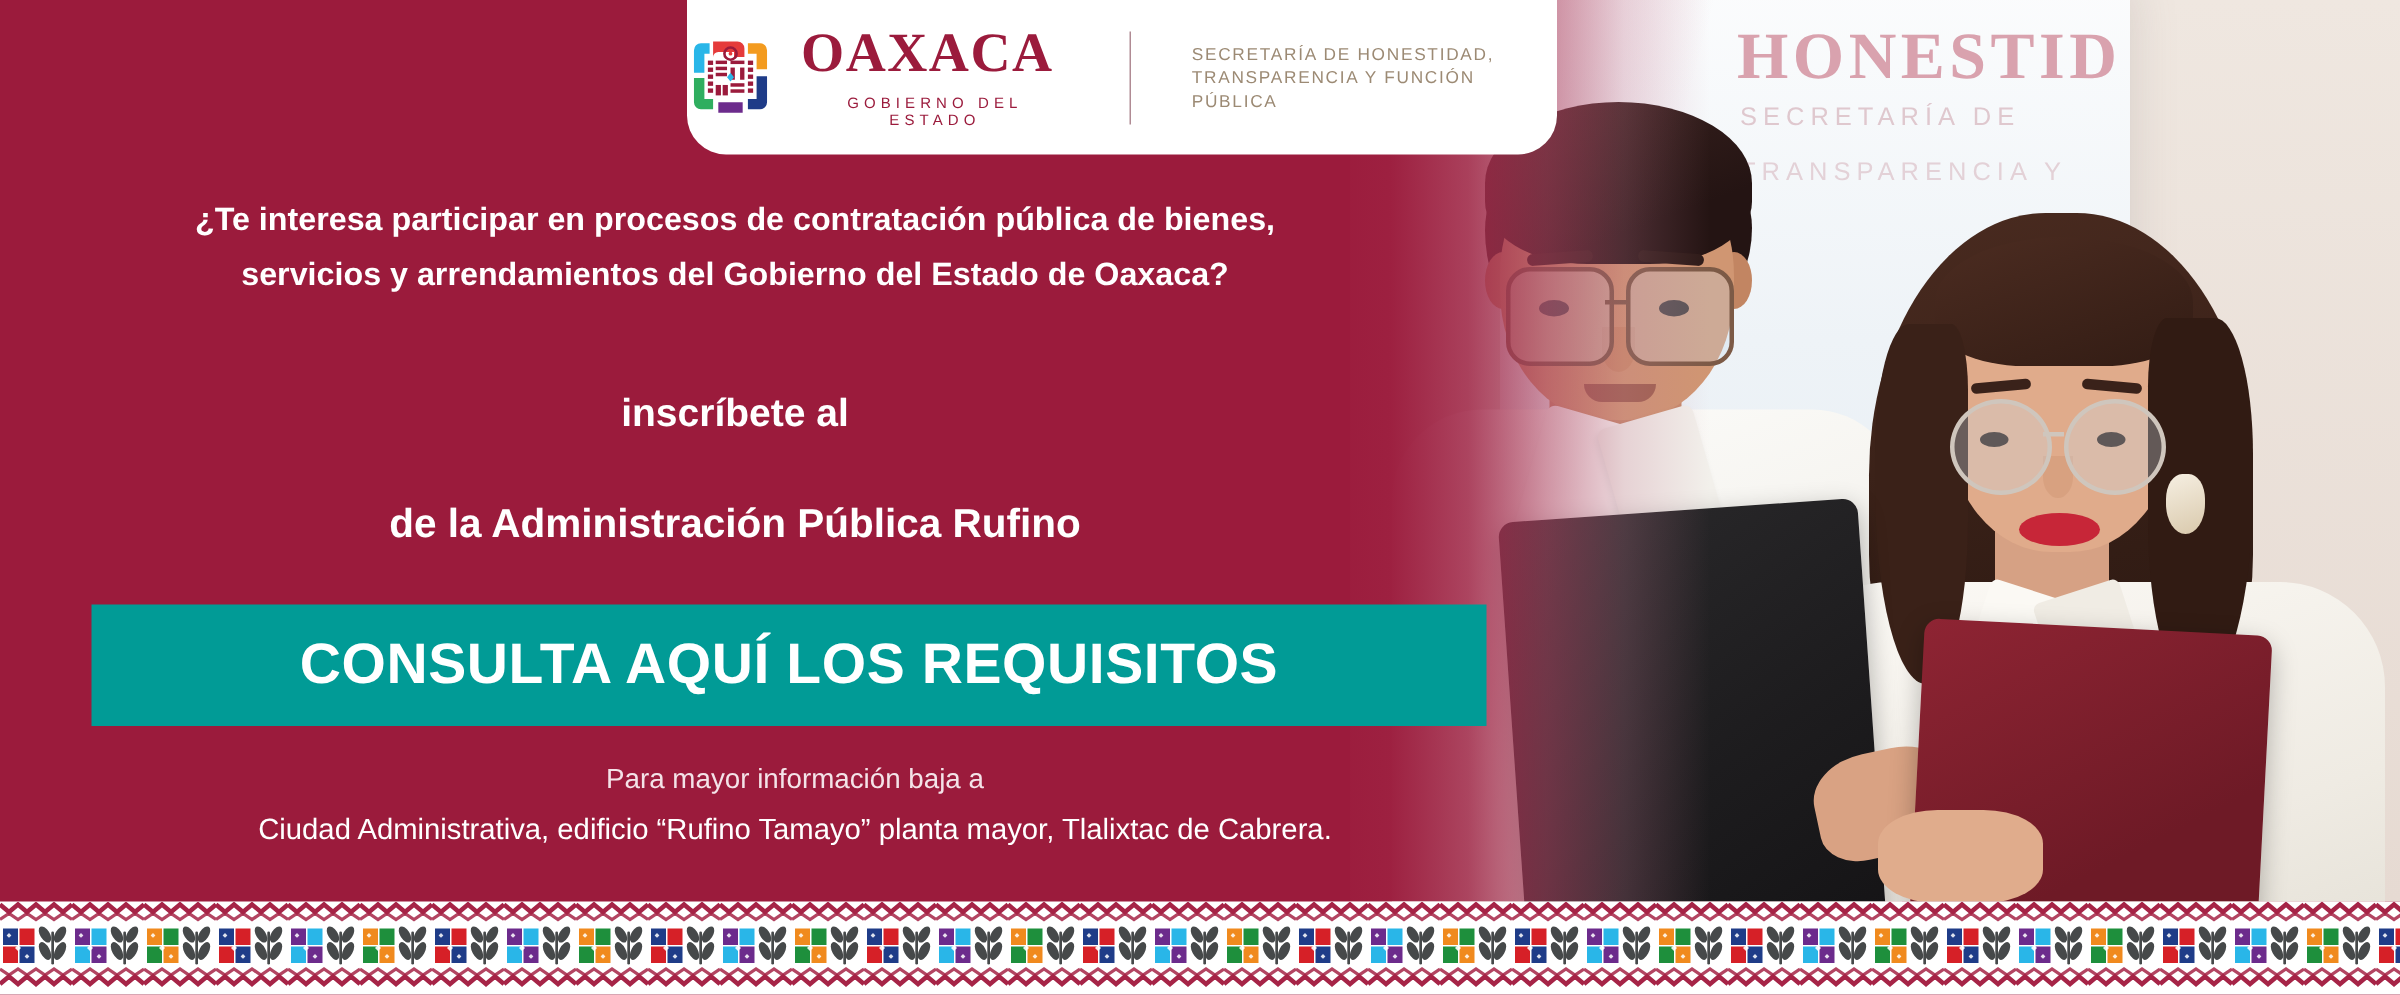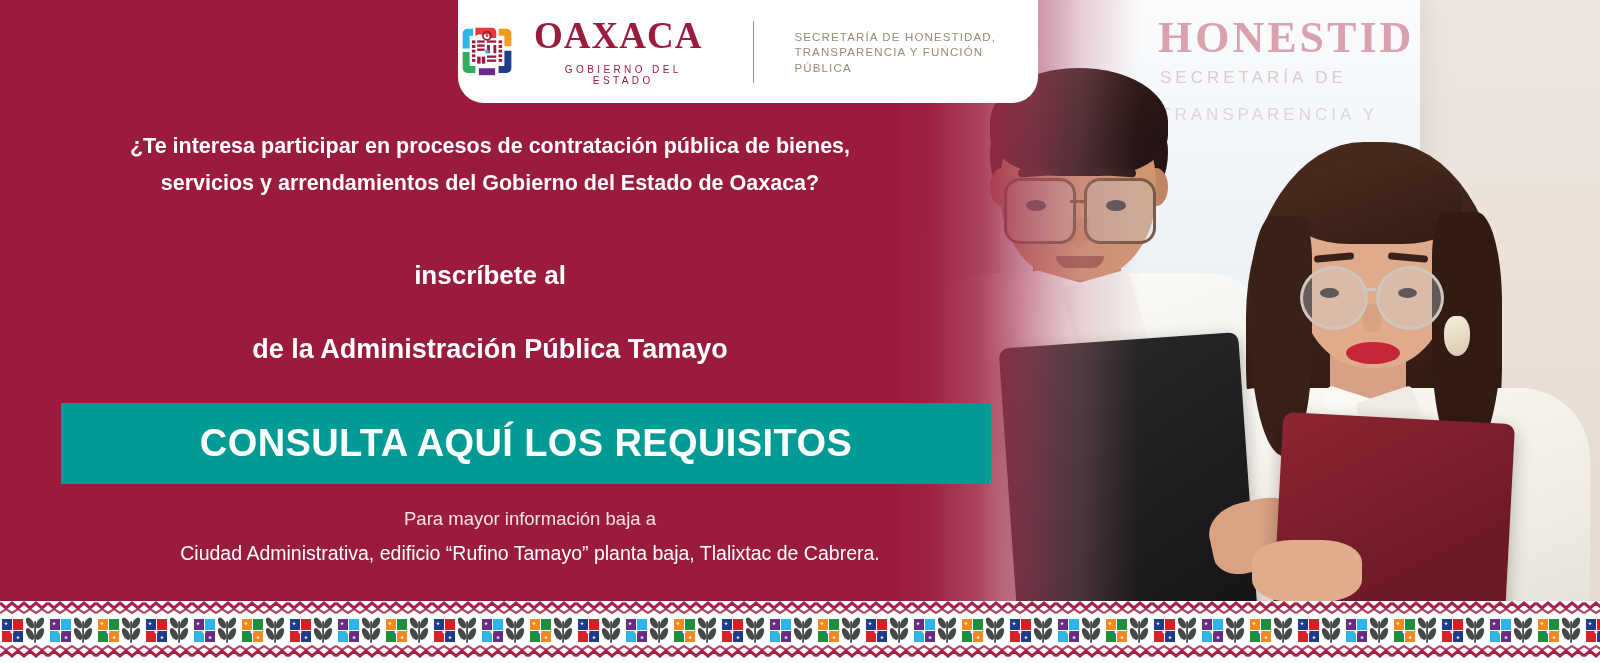--- a/index.html
+++ b/index.html
@@ -481,26 +481,26 @@
       </div>
     </div>
   </div>
 
   <div class="intro">
     <span>¿Te interesa participar en procesos de contratación pública de bienes,</span>
     <span class="l2">servicios y arrendamientos del Gobierno del Estado de Oaxaca?</span>
   </div>
 
   <div class="kicker">inscríbete al</div>
-  <div class="subhead">de la Administración Pública Tamayo</div>
+  <div class="subhead">de la Administración Pública Rufino</div>
 
   <button class="cta">CONSULTA AQUÍ LOS REQUISITOS</button>
 
   <div class="info-1">Para mayor información baja a</div>
-  <div class="info-2">Ciudad Administrativa, edificio “Rufino Tamayo” planta baja, Tlalixtac de Cabrera.</div>
+  <div class="info-2">Ciudad Administrativa, edificio “Rufino Tamayo” planta mayor, Tlalixtac de Cabrera.</div>
 
   <div class="pattern-band">
     <div class="pattern-row" id="pattern-row">
         <div style="width: 48px; height: 62px;"><svg width="48" height="62" viewBox="0 0 48 62">
             <path d="M0 2 L6 7 L12 2 L18 7 L24 2 L30 7 L36 2 L42 7 L48 2 " fill="none" stroke="#A62447" stroke-width="3"></path>
             <path d="M0 12 L6 8 L12 12 L18 8 L24 12 L30 8 L36 12 L42 8 L48 12 " fill="none" stroke="#A62447" stroke-width="2.2" opacity=".85"></path>
             <path d="M0 55 L6 50 L12 55 L18 50 L24 55 L30 50 L36 55 L42 50 L48 55 " fill="none" stroke="#A62447" stroke-width="3"></path>
             <path d="M0 45 L6 49 L12 45 L18 49 L24 45 L30 49 L36 45 L42 49 L48 45 " fill="none" stroke="#A62447" stroke-width="2.2" opacity=".85"></path>
             <rect x="2" y="18" width="10" height="11" fill="#1F3C88"></rect>
             <rect x="13" y="18" width="10" height="11" fill="#D62027"></rect>

